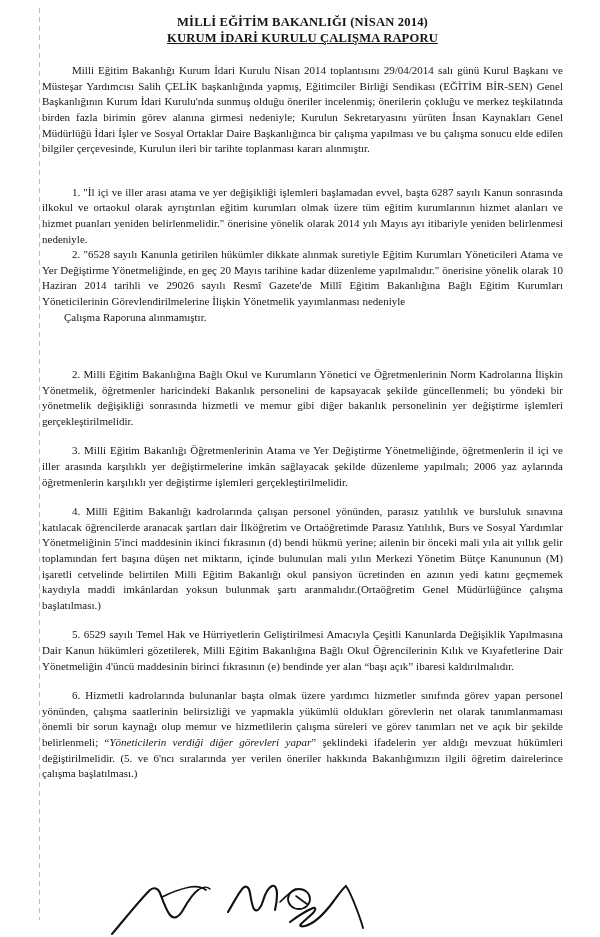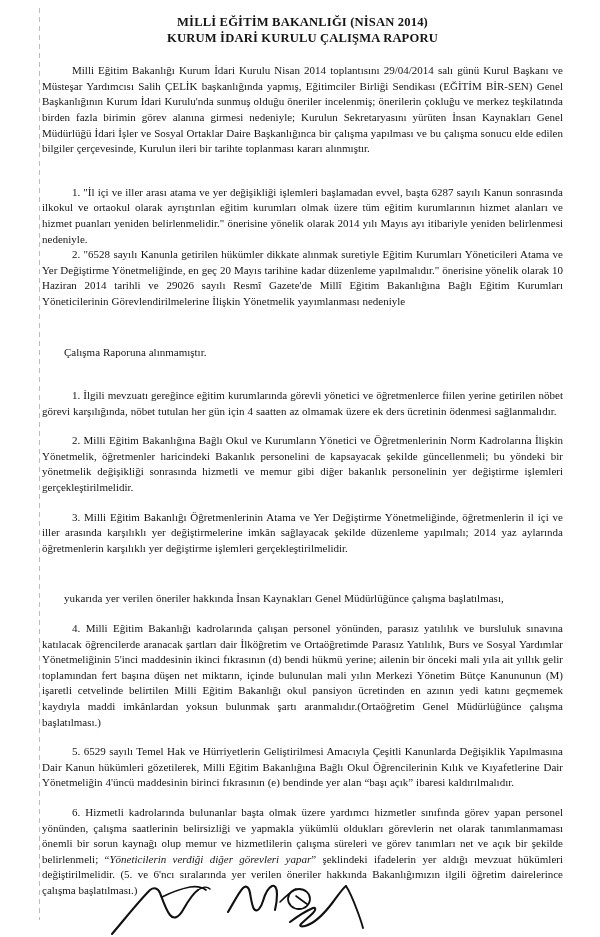--- a/index.html
+++ b/index.html
@@ -54,33 +54,33 @@
 
   .doc-title {
     text-align: center;
     font-weight: bold;
     font-size: 12.6px;
     line-height: 15.6px;
     letter-spacing: .15px;
     margin: 0 0 0 0;
     padding-top: 3px;
   }
-  .doc-title .line2 { display: block; }
+  .doc-title .line2 { display: block; text-decoration: underline; }
 
   p.para {
     margin: 0;
     font-size: 11px;
     line-height: 15.6px;
     text-align: justify;
     text-justify: inter-word;
     text-indent: 30px;
     word-spacing: .2px;
     hyphens: none;
   }
-  p.para.small-indent { text-indent: 22px; margin-top: 35px; }
+  p.para.small-indent { text-indent: 22px; }
   .gap-m  { height: 14px; }
   .gap-l  { height: 17px; }
 
   em.ital { }
 
   
   .signatures {
     position: absolute;
     left: 110px;
     top: 884px;
@@ -116,31 +116,29 @@
 
     <p class="para">2. "6528 sayılı Kanunla getirilen hükümler dikkate alınmak suretiyle Eğitim Kurumları Yöneticileri Atama ve Yer Değiştirme Yönetmeliğinde, en geç 20 Mayıs tarihine kadar düzenleme yapılmalıdır." önerisine yönelik olarak  10 Haziran 2014 tarihli ve 29026 sayılı Resmî Gazete'de Millî Eğitim Bakanlığına Bağlı Eğitim Kurumları Yöneticilerinin Görevlendirilmelerine İlişkin Yönetmelik yayımlanması nedeniyle</p>
 
     <p class="para small-indent">Çalışma Raporuna alınmamıştır.</p>
 
     <div class="gap-m"></div>
 
 
     <div class="gap-m"></div>
 
-    <p class="para">1. İlgili mevzuatı gereğince eğitim kurumlarında görevli yönetici ve öğretmenlerce fiilen yerine getirilen nöbet görevi karşılığında, nöbet tutulan her gün için 4 saatten az olmamak üzere ek ders ücretinin ödenmesi sağlanmalıdır.</p>
 
     <div class="gap-m"></div>
 
     <p class="para">2. Milli Eğitim Bakanlığına Bağlı Okul ve Kurumların Yönetici ve Öğretmenlerinin Norm Kadrolarına İlişkin Yönetmelik, öğretmenler haricindeki Bakanlık personelini de kapsayacak şekilde güncellenmeli; bu yöndeki bir yönetmelik değişikliği sonrasında hizmetli ve memur gibi diğer bakanlık personelinin yer değiştirme işlemleri gerçekleştirilmelidir.</p>
 
     <div class="gap-m"></div>
 
-    <p class="para">3. Milli Eğitim Bakanlığı Öğretmenlerinin Atama ve Yer Değiştirme Yönetmeliğinde, öğretmenlerin il içi ve iller arasında karşılıklı yer değiştirmelerine imkân sağlayacak şekilde düzenleme yapılmalı; 2014 yaz aylarında öğretmenlerin karşılıklı yer değiştirme işlemleri gerçekleştirilmelidir.</p>
+    <p class="para">3. Milli Eğitim Bakanlığı Öğretmenlerinin Atama ve Yer Değiştirme Yönetmeliğinde, öğretmenlerin il içi ve iller arasında karşılıklı yer değiştirmelerine imkân sağlayacak şekilde düzenleme yapılmalı; 2006 yaz aylarında öğretmenlerin karşılıklı yer değiştirme işlemleri gerçekleştirilmelidir.</p>
 
-    <p class="para small-indent">yukarıda yer verilen öneriler hakkında İnsan Kaynakları Genel Müdürlüğünce çalışma başlatılması,</p>
 
     <div class="gap-m"></div>
 
     <p class="para">4. Milli Eğitim Bakanlığı kadrolarında çalışan personel yönünden, parasız yatılılık ve bursluluk sınavına katılacak öğrencilerde aranacak şartları dair İlköğretim ve Ortaöğretimde Parasız Yatılılık, Burs ve Sosyal Yardımlar Yönetmeliğinin 5'inci maddesinin ikinci fıkrasının (d) bendi hükmü yerine; ailenin bir önceki mali yıla ait yıllık gelir toplamından fert başına düşen net miktarın, içinde bulunulan mali yılın Merkezi Yönetim Bütçe Kanununun (M) işaretli cetvelinde belirtilen Milli Eğitim Bakanlığı okul pansiyon ücretinden en azının yedi katını geçmemek kaydıyla maddi imkânlardan yoksun bulunmak şartı aranmalıdır.(Ortaöğretim Genel Müdürlüğünce çalışma başlatılması.)</p>
 
     <div class="gap-m"></div>
 
     <p class="para">5. 6529 sayılı Temel Hak ve Hürriyetlerin Geliştirilmesi Amacıyla Çeşitli Kanunlarda Değişiklik Yapılmasına Dair Kanun hükümleri gözetilerek, Milli Eğitim Bakanlığına Bağlı Okul Öğrencilerinin Kılık ve Kıyafetlerine Dair Yönetmeliğin 4'üncü maddesinin birinci fıkrasının (e) bendinde yer alan “başı açık” ibaresi kaldırılmalıdır.</p>
 
     <div class="gap-m"></div>

